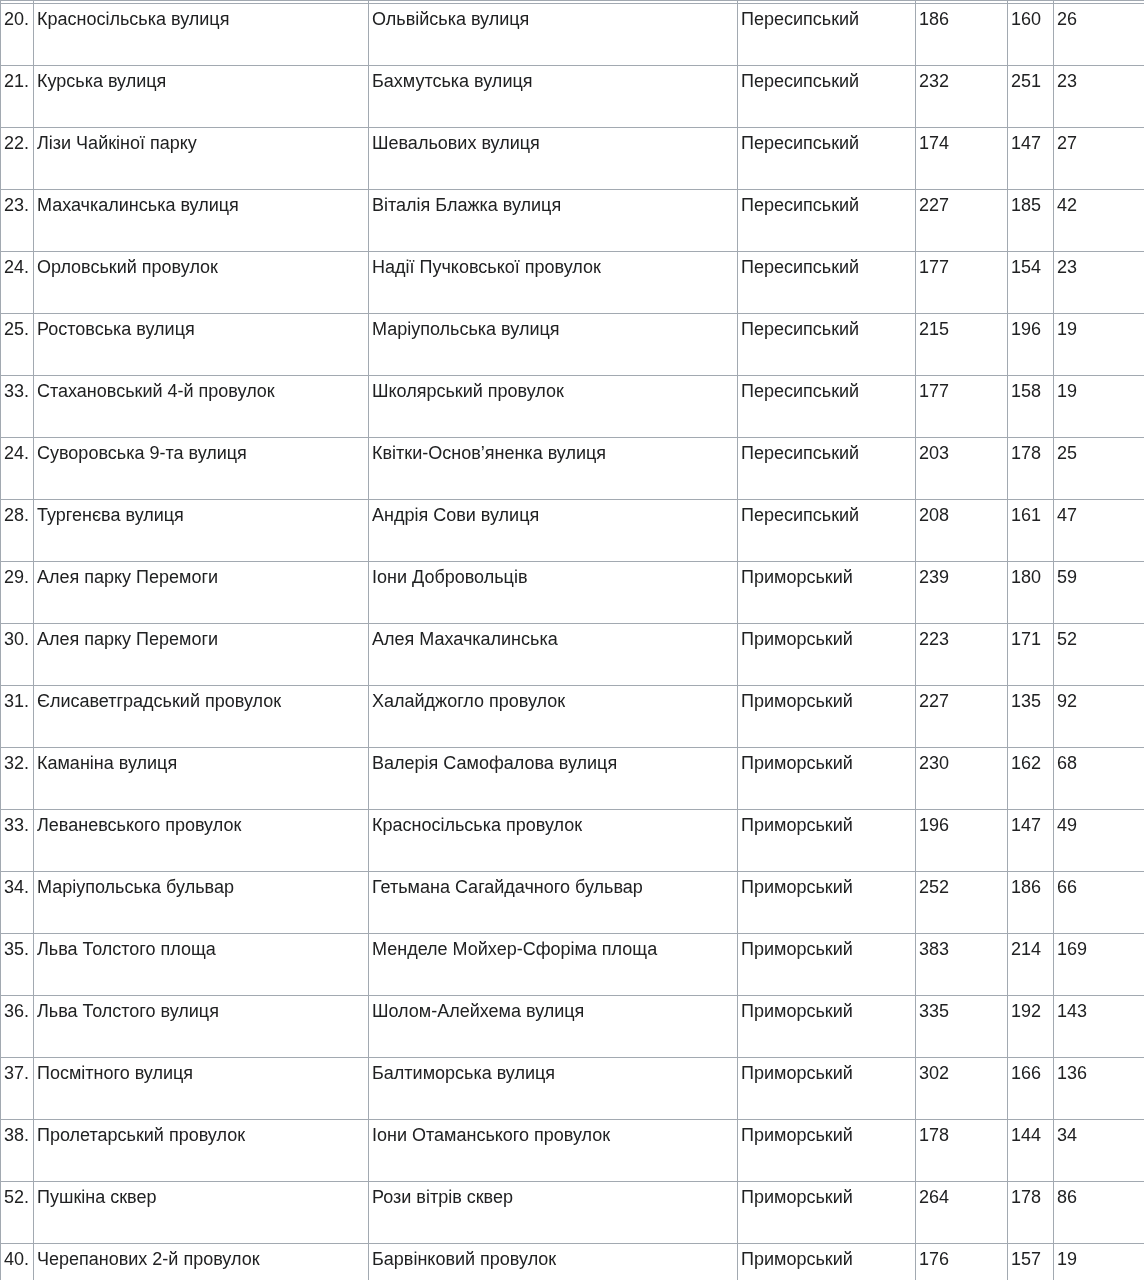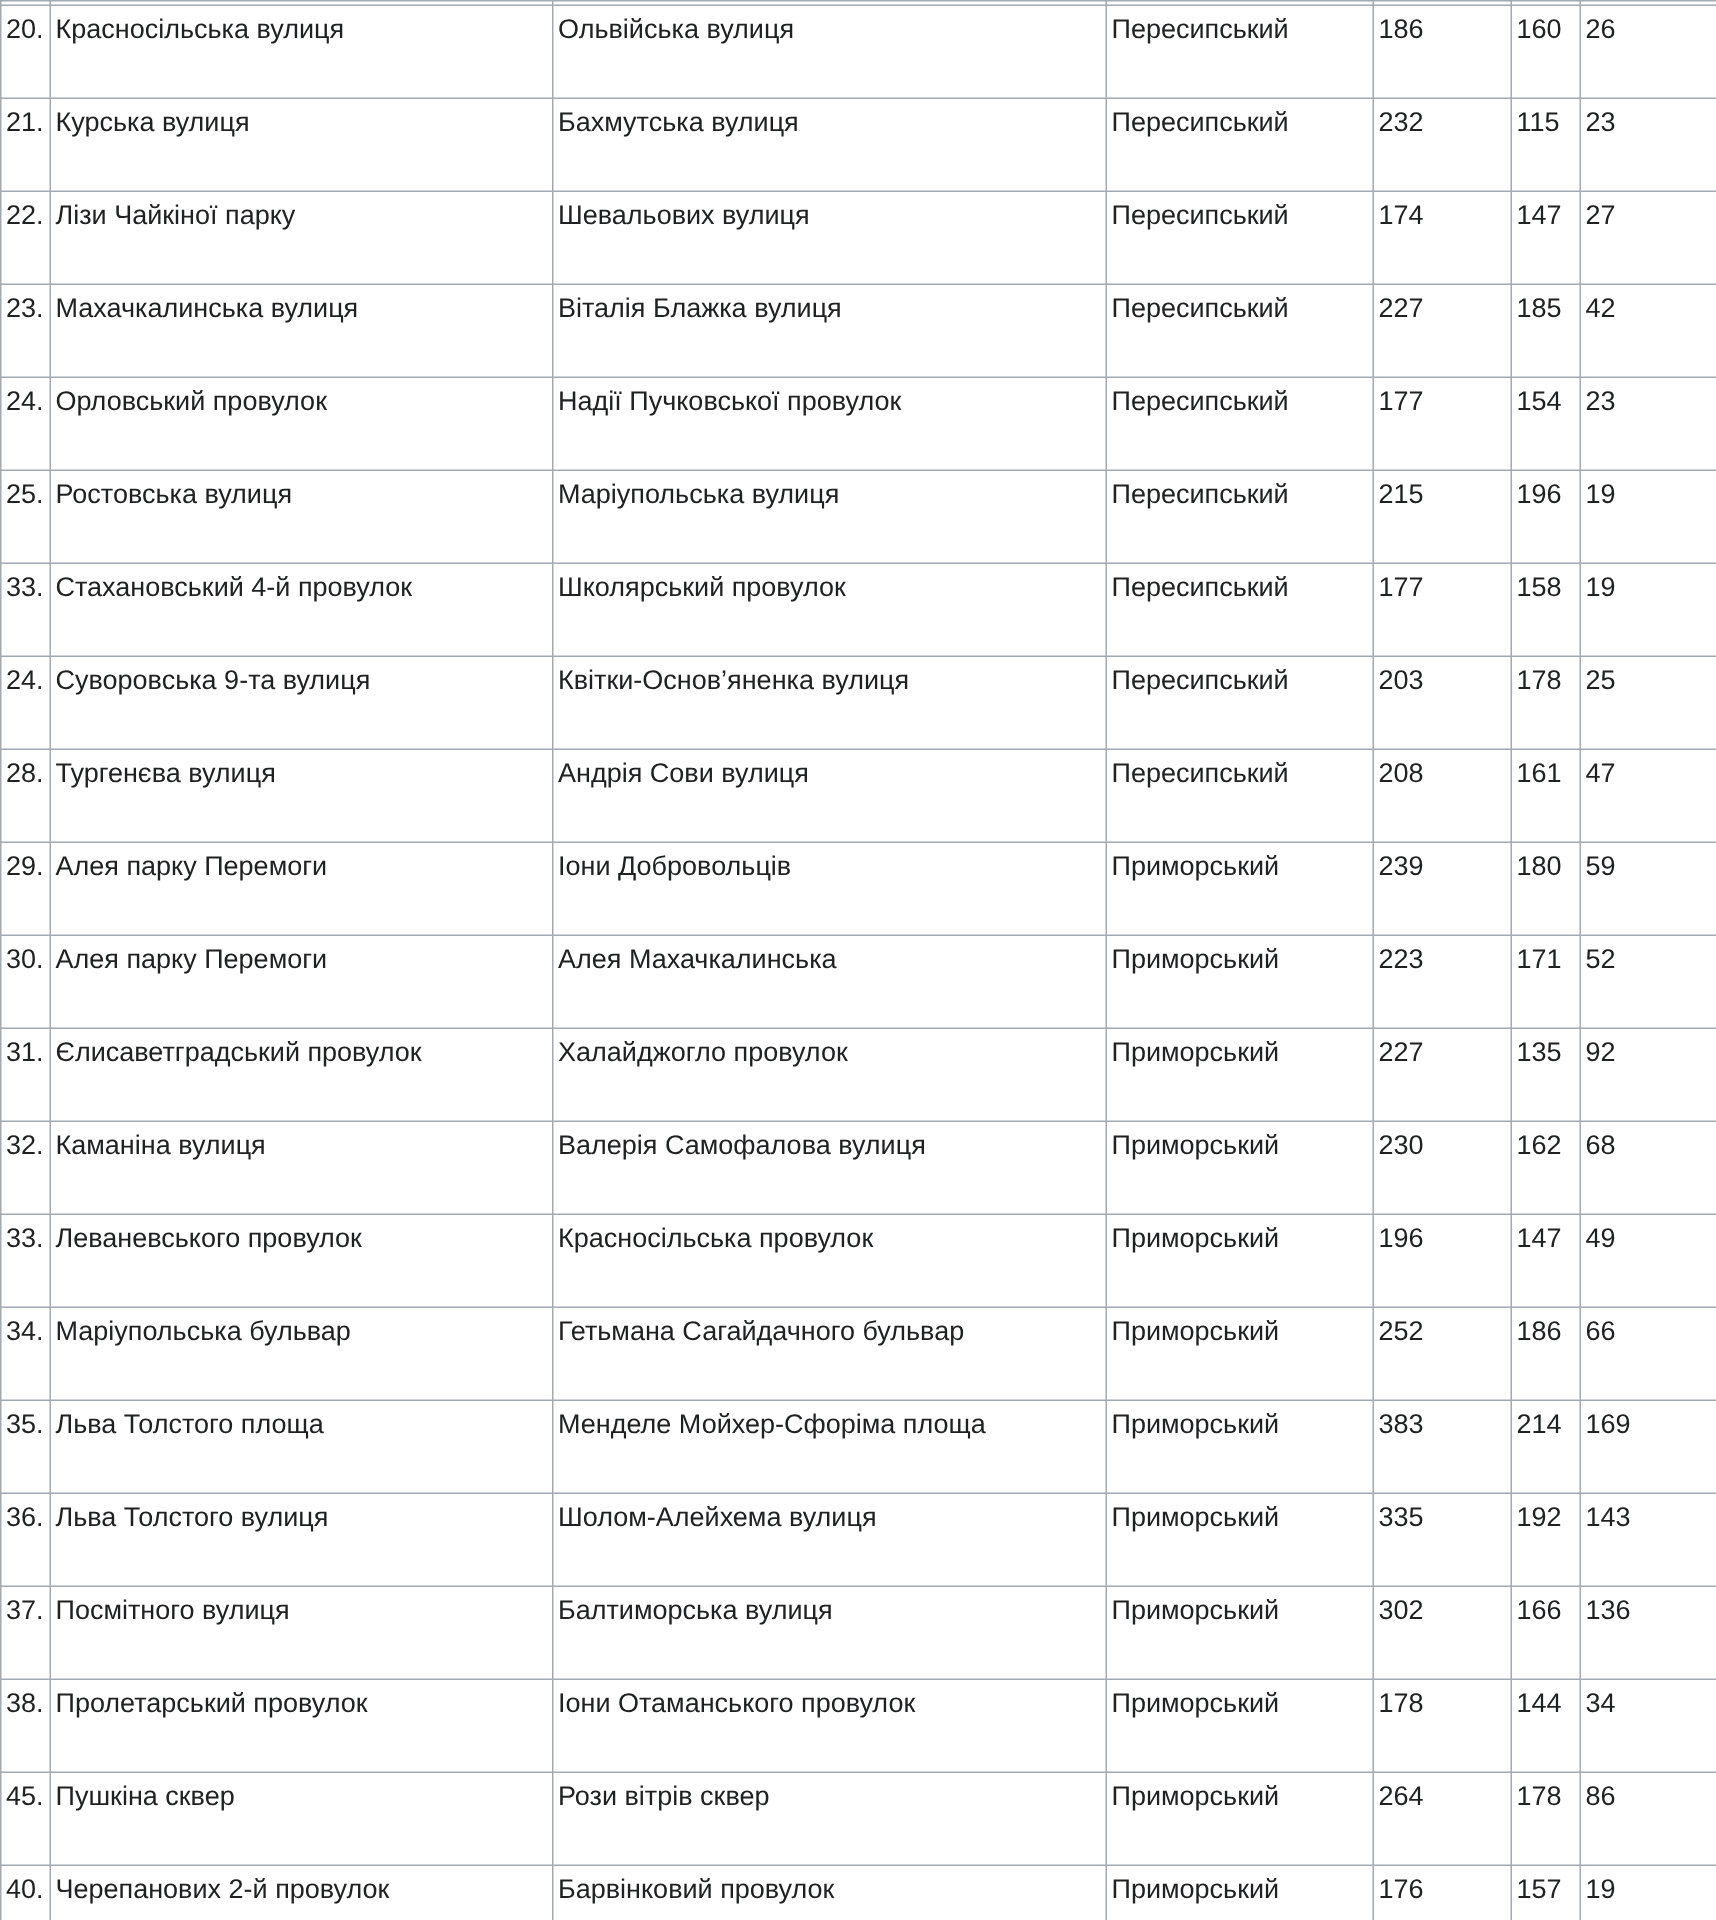--- a/index.html
+++ b/index.html
@@ -71,21 +71,21 @@
         <td>186</td>
         <td>160</td>
         <td>26</td>
       </tr>
       <tr class="data-row">
         <td>21.</td>
         <td>Курська вулиця</td>
         <td>Бахмутська вулиця</td>
         <td>Пересипський</td>
         <td>232</td>
-        <td>115</td>
+        <td>251</td>
         <td>23</td>
       </tr>
       <tr class="data-row">
         <td>22.</td>
         <td>Лізи Чайкіної парку</td>
         <td>Шевальових вулиця</td>
         <td>Пересипський</td>
         <td>174</td>
         <td>147</td>
         <td>27</td>
@@ -228,21 +228,21 @@
       <tr class="data-row">
         <td>38.</td>
         <td>Пролетарський провулок</td>
         <td>Іони Отаманського провулок</td>
         <td>Приморський</td>
         <td>178</td>
         <td>144</td>
         <td>34</td>
       </tr>
       <tr class="data-row">
-        <td>45.</td>
+        <td>52.</td>
         <td>Пушкіна сквер</td>
         <td>Рози вітрів сквер</td>
         <td>Приморський</td>
         <td>264</td>
         <td>178</td>
         <td>86</td>
       </tr>
       <tr class="data-row">
         <td>40.</td>
         <td>Черепанових 2-й провулок</td>

